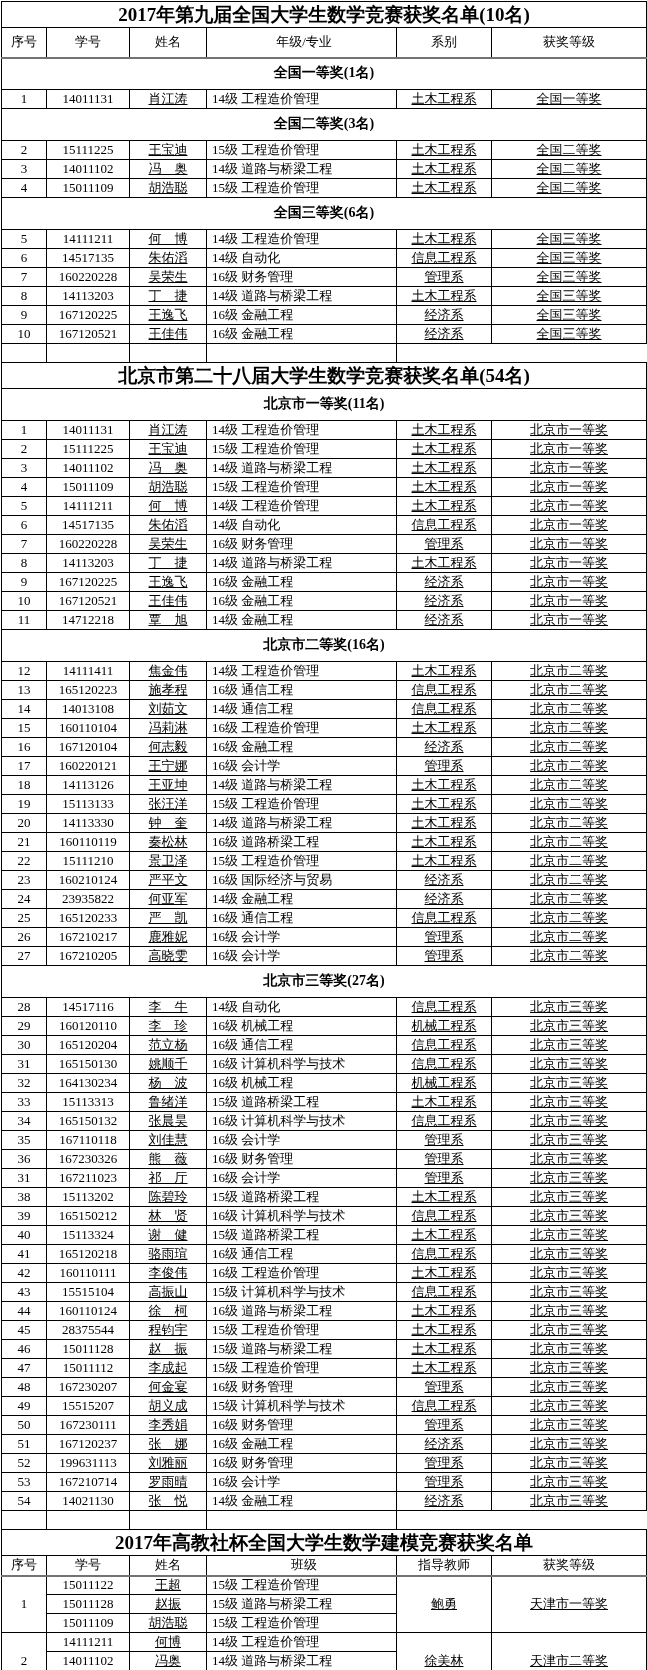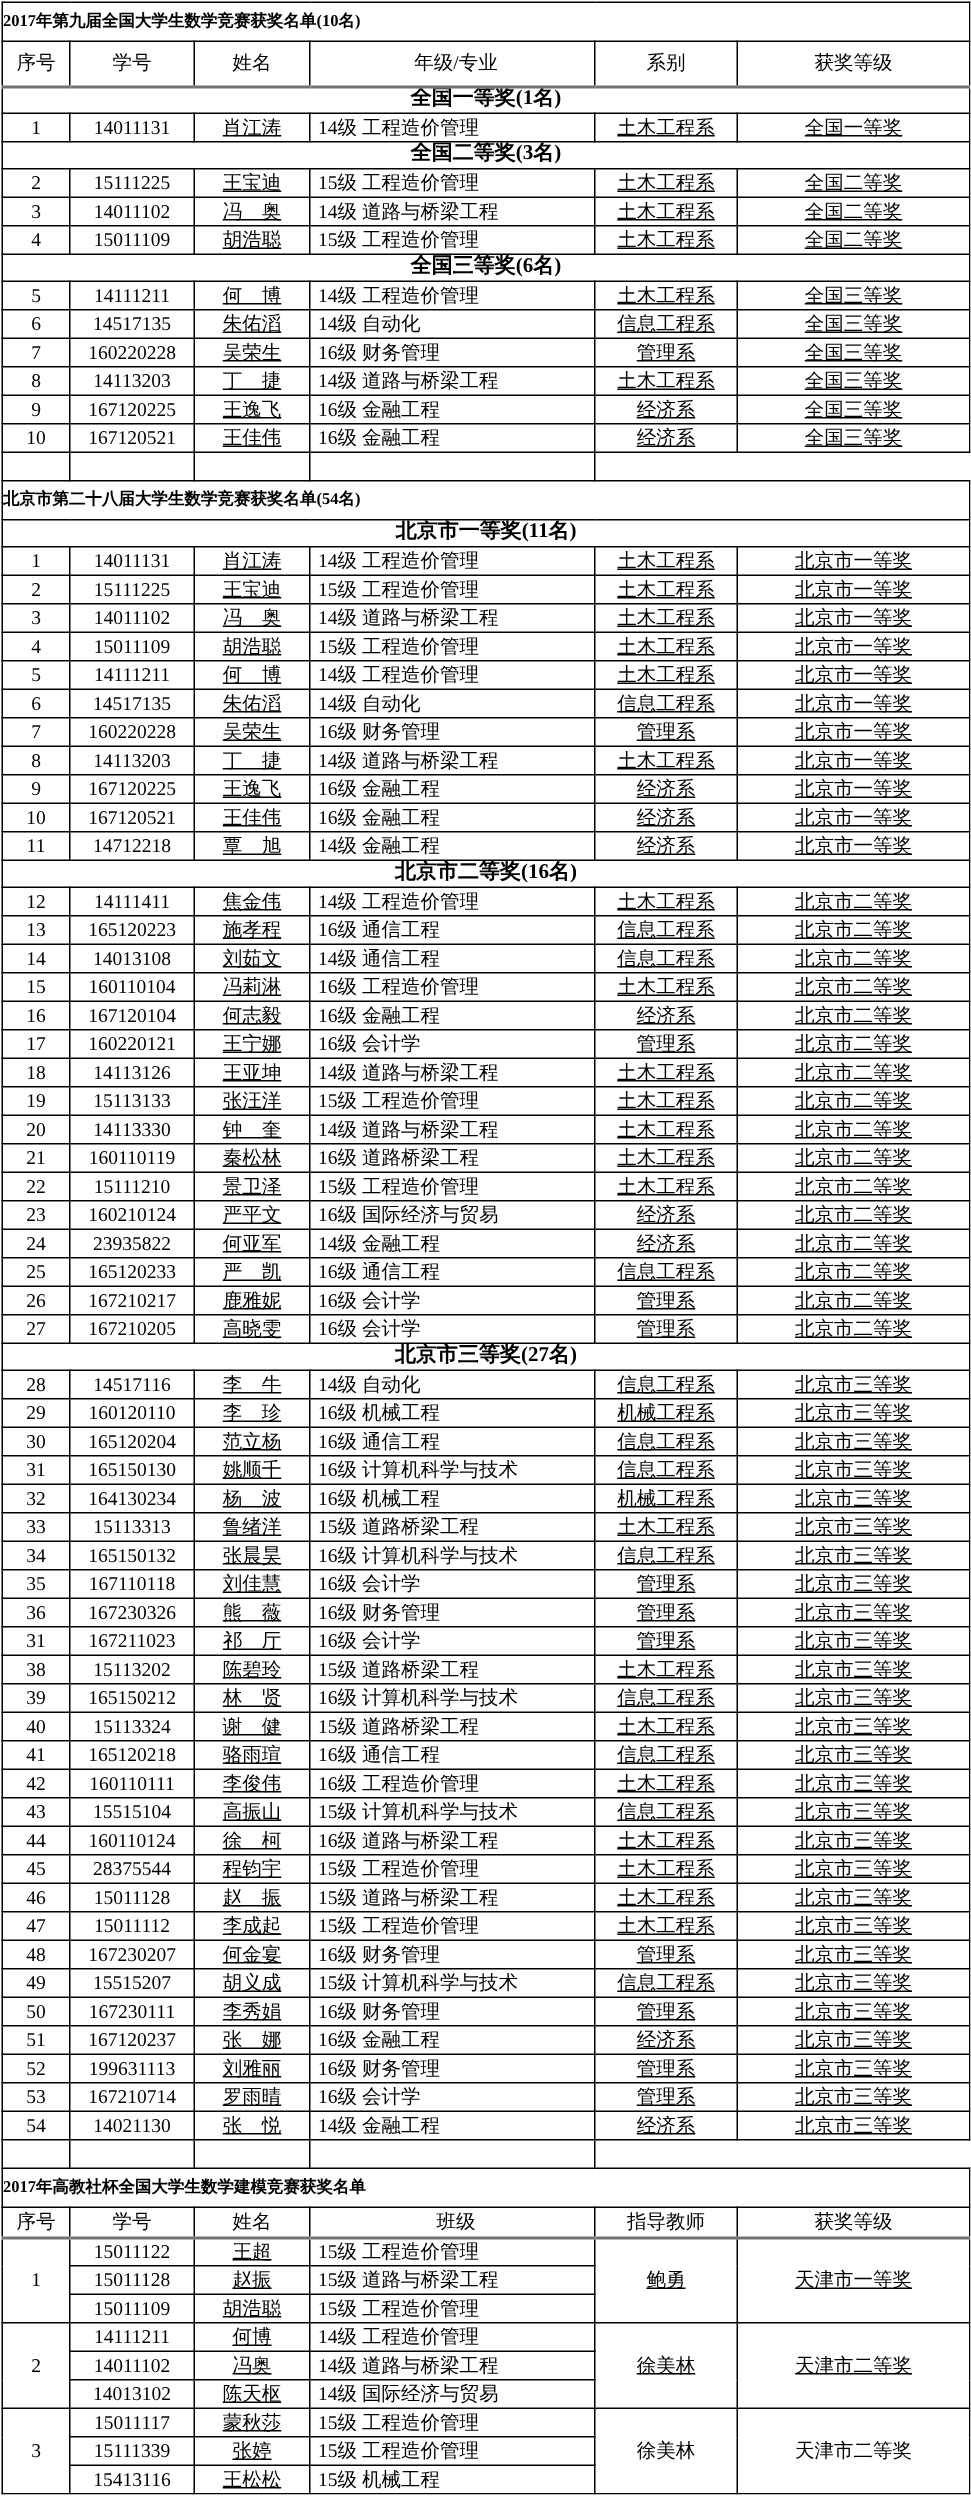--- a/index.html
+++ b/index.html
@@ -5,24 +5,24 @@
   html,body{margin:0;padding:0;background:#ffffff;}
   body{width:647px;}
   .page{padding:1px 0 0 1px;}
   table{border-collapse:collapse;table-layout:fixed;width:645px;
         font-family:"Liberation Serif","DejaVu Serif",serif;color:#000;}
   td,th{border:1px solid #000;padding:0;font-size:13px;font-weight:normal;
         white-space:nowrap;overflow:hidden;line-height:1.05;vertical-align:middle;}
   tr.title-row{height:26px;}
   tr.header-row{height:30px;}
   tr.header-row.small{height:20px;}
-  tr.section-row{height:18px;}
+  tr.section-row{height:32px;}
   tr.data-row{height:19px;}
   tr.spacer-row{height:19px;}
-  .title-cell{font-weight:bold;font-size:11px;}
+  .title-cell{font-weight:bold;font-size:19px;text-align:center;}
   .section-cell{font-weight:bold;font-size:14px;text-align:center;}
   tr.header-row th{border-bottom:2px solid #737373;text-align:center;}
   .c0,.c1,.c2,.c4,.c5{text-align:center;}
   .c3{text-align:left;padding-left:5px;}
   .u{text-decoration:underline;}
   .nb{border:none;}
 </style>
 </head>
 <body>
 

